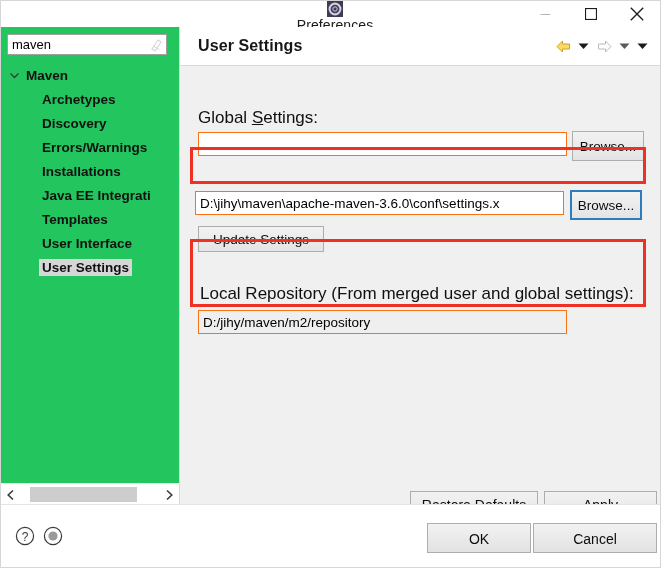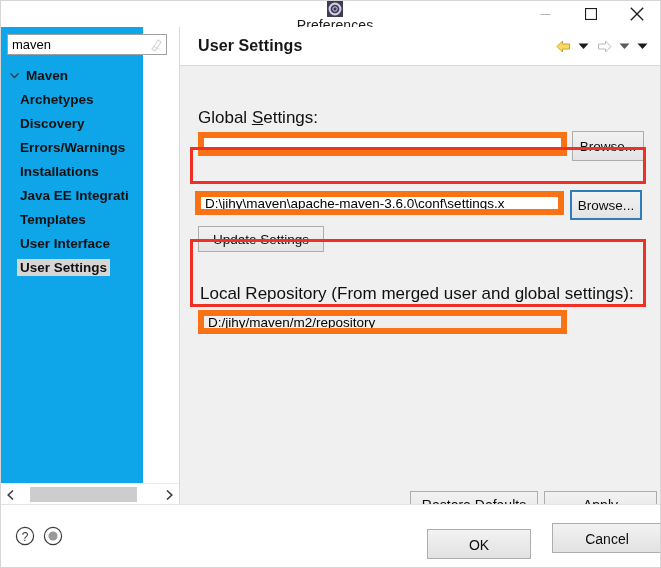--- a/index.html
+++ b/index.html
@@ -65,23 +65,23 @@
     align-items: center;
     justify-content: center;
     color: #6b6b6b;
   }
   .win-btn svg { display: block; }
 
   
   .left-panel {
     position: absolute;
     left: 0; top: 26px;
-    width: 142px;
+    width: 178px;
     height: 478px;
-    background: #0ea5e9;
+    background: #22c55e;
   }
   .search-wrap {
     position: absolute;
     left: 6px; top: 7px;
     width: 160px;
     height: 21px;
     background: #ffffff;
     border: 1px solid #a0a0a0;
     box-sizing: border-box;
     display: flex;
@@ -117,21 +117,21 @@
   .tree-row {
     height: 24px;
     display: flex;
     align-items: center;
     white-space: nowrap;
     font-weight: bold;
     font-size: 13.5px;
     color: #111111;
   }
   .tree-row.root { padding-left: 6px; }
-  .tree-row.child { padding-left: 19px; }
+  .tree-row.child { padding-left: 41px; }
   .twisty {
     width: 15px;
     display: inline-flex;
     align-items: center;
     justify-content: center;
     color: #3a3a3a;
     flex: none;
   }
   .twisty svg { display: block; }
   .tree-label-sel {
@@ -241,21 +241,21 @@
   }
   .field-label u { text-decoration: underline; }
   .link {
     color: #2a6fc9;
     text-decoration: none;
   }
 
   .text-input {
     position: absolute;
     background: #ffffff;
-    border: 6px solid #f97316;
+    border: 1px solid #f97316;
     box-sizing: border-box;
     font-family: "Liberation Sans", sans-serif;
     font-size: 13.5px;
     color: #000;
     padding: 0 4px;
     height: 24px;
     line-height: 22px;
     outline: none;
     overflow: hidden;
     white-space: nowrap;
@@ -495,17 +495,17 @@
         <text x="10" y="14.6" text-anchor="middle" font-family="Liberation Sans, sans-serif" font-size="12" fill="#3a3a3a">?</text>
       </svg>
     </span>
     <span style="position:absolute; left:42px; top:21px;" class="icon-circle">
       <svg width="20" height="20" viewBox="0 0 20 20">
         <circle cx="10" cy="10" r="8.6" fill="none" stroke="#3a3a3a" stroke-width="1.2"></circle>
         <circle cx="10" cy="10" r="4.6" fill="#9a9a9a"></circle>
       </svg>
     </span>
 
-    <button class="dlg-btn" style="left:426px; top:24px; width:104px;">OK</button>
-    <button class="dlg-btn" style="left:551px; top:18px; width:110px;">Cancel</button>
+    <button class="dlg-btn" style="left:426px; top:18px; width:104px;">OK</button>
+    <button class="dlg-btn" style="left:532px; top:18px; width:124px;">Cancel</button>
   </div>
 
 </div>
 
 </body></html>

